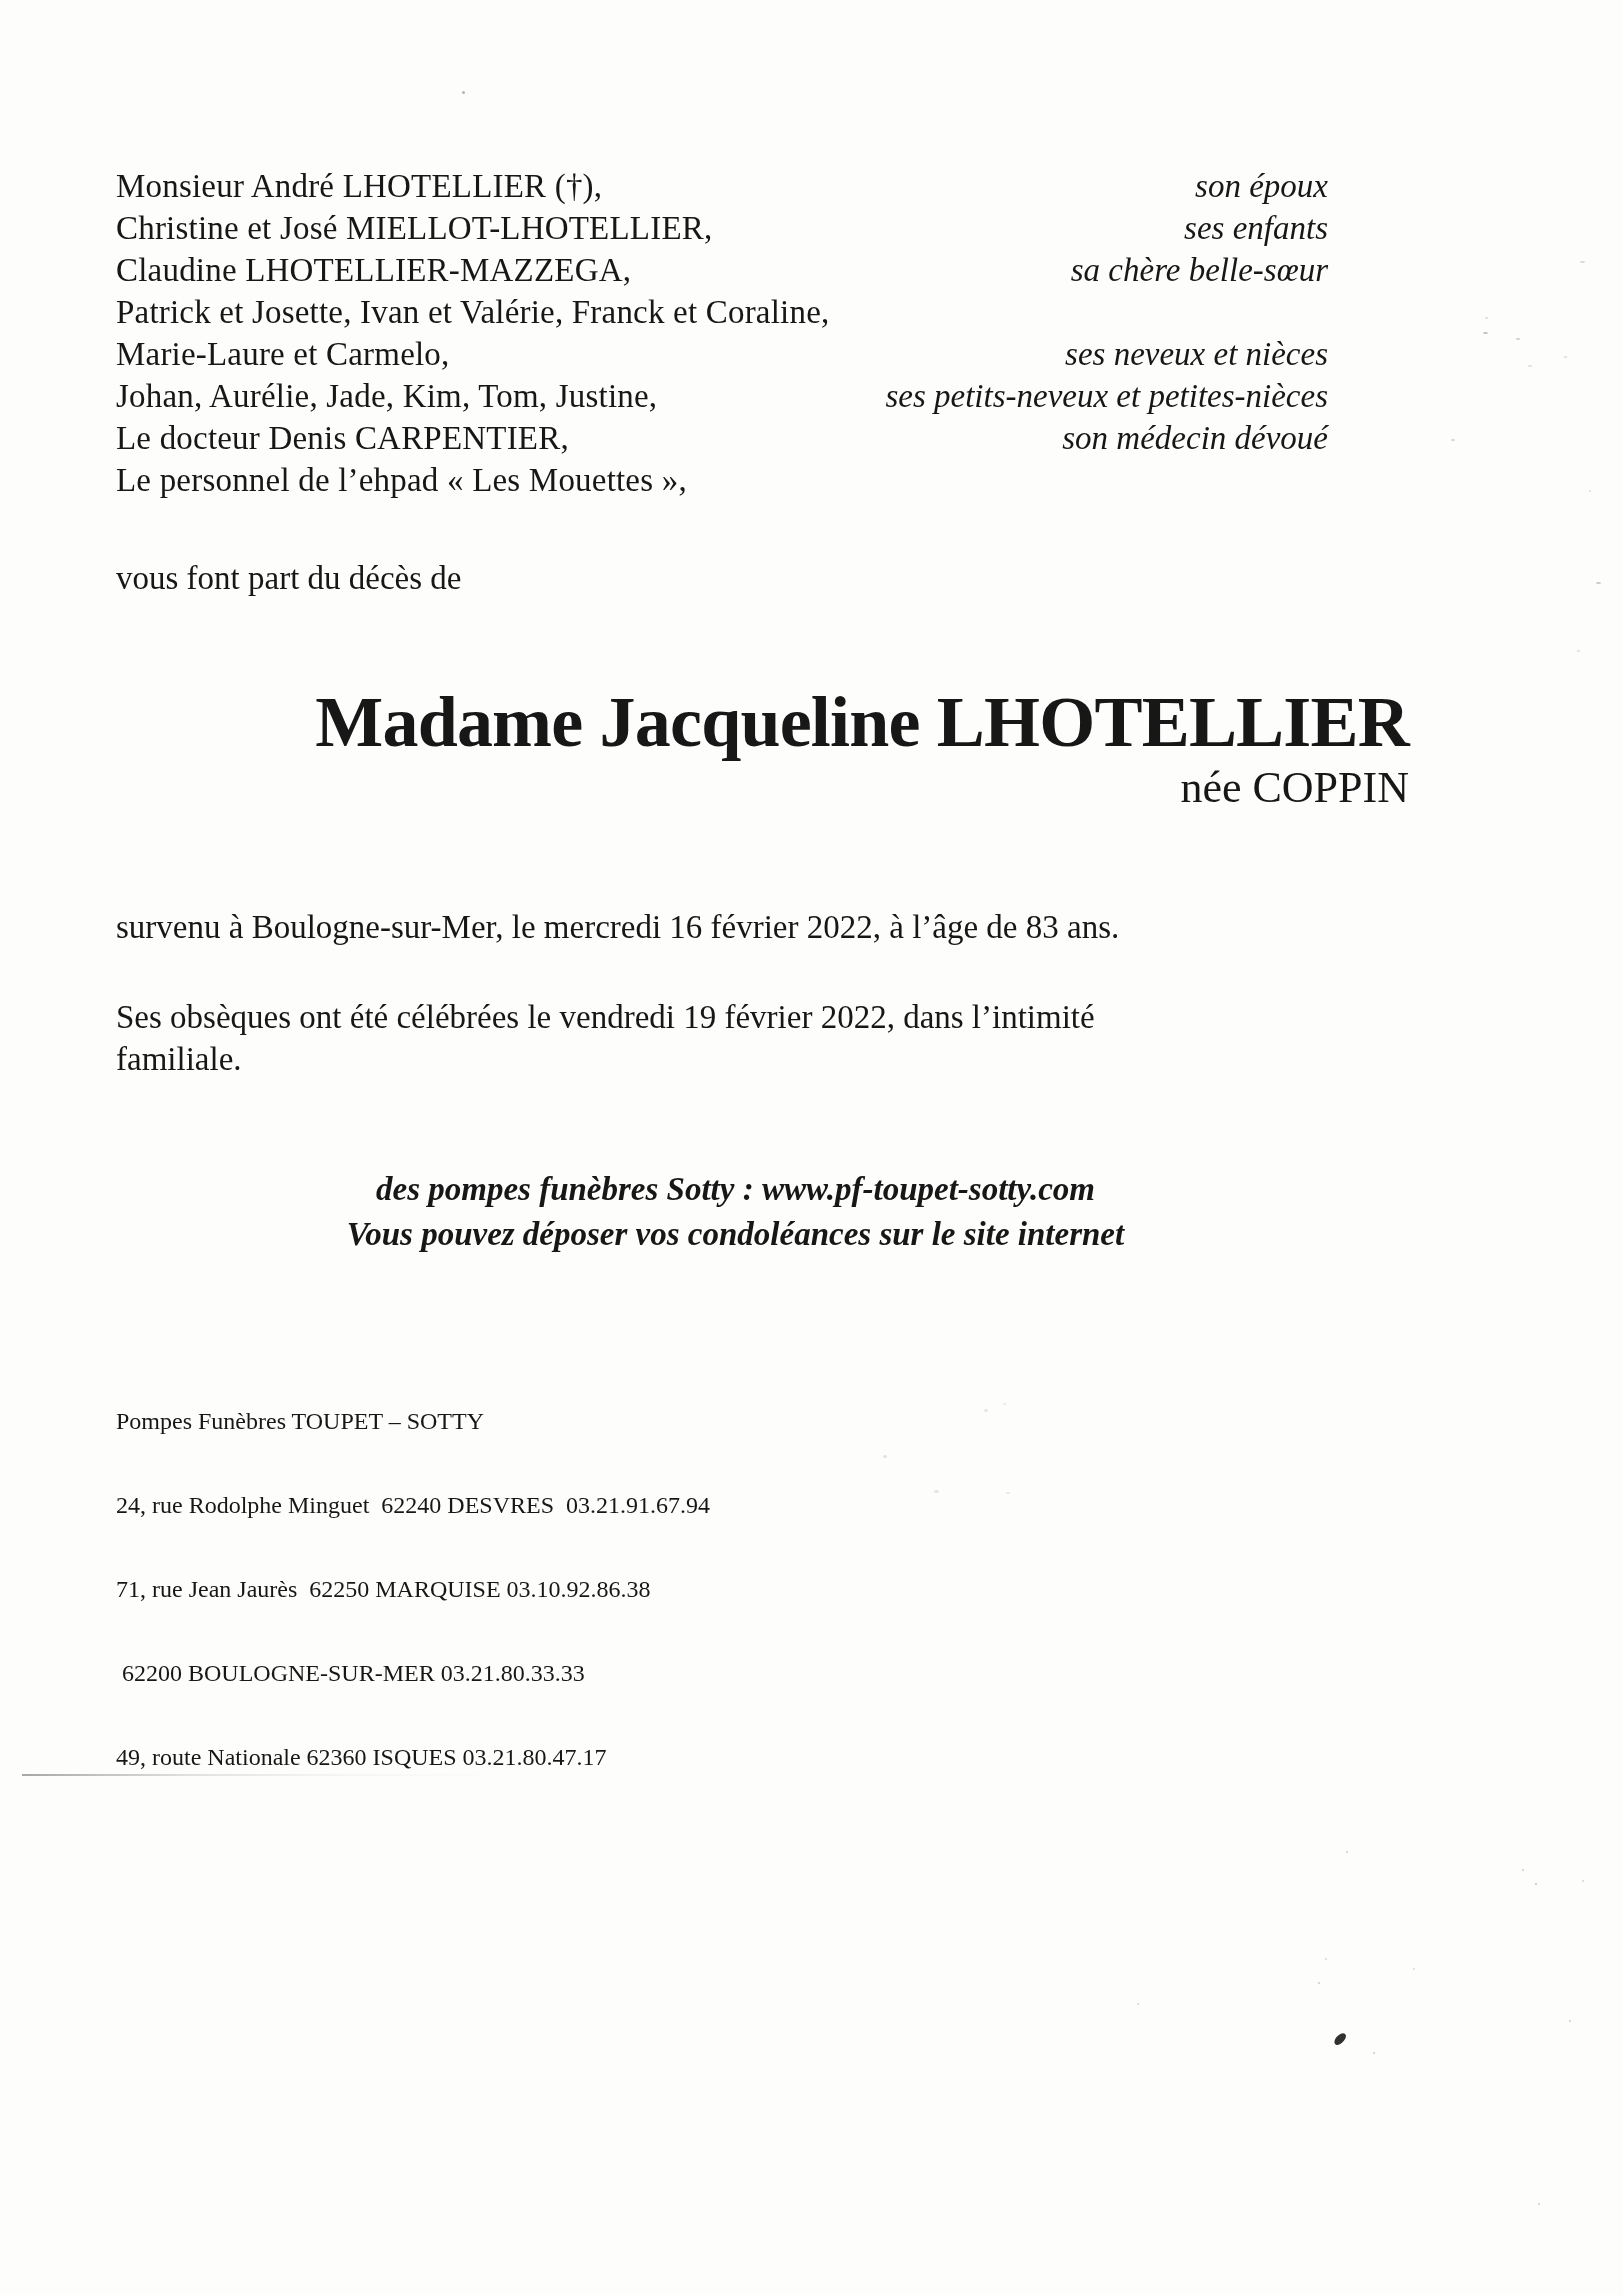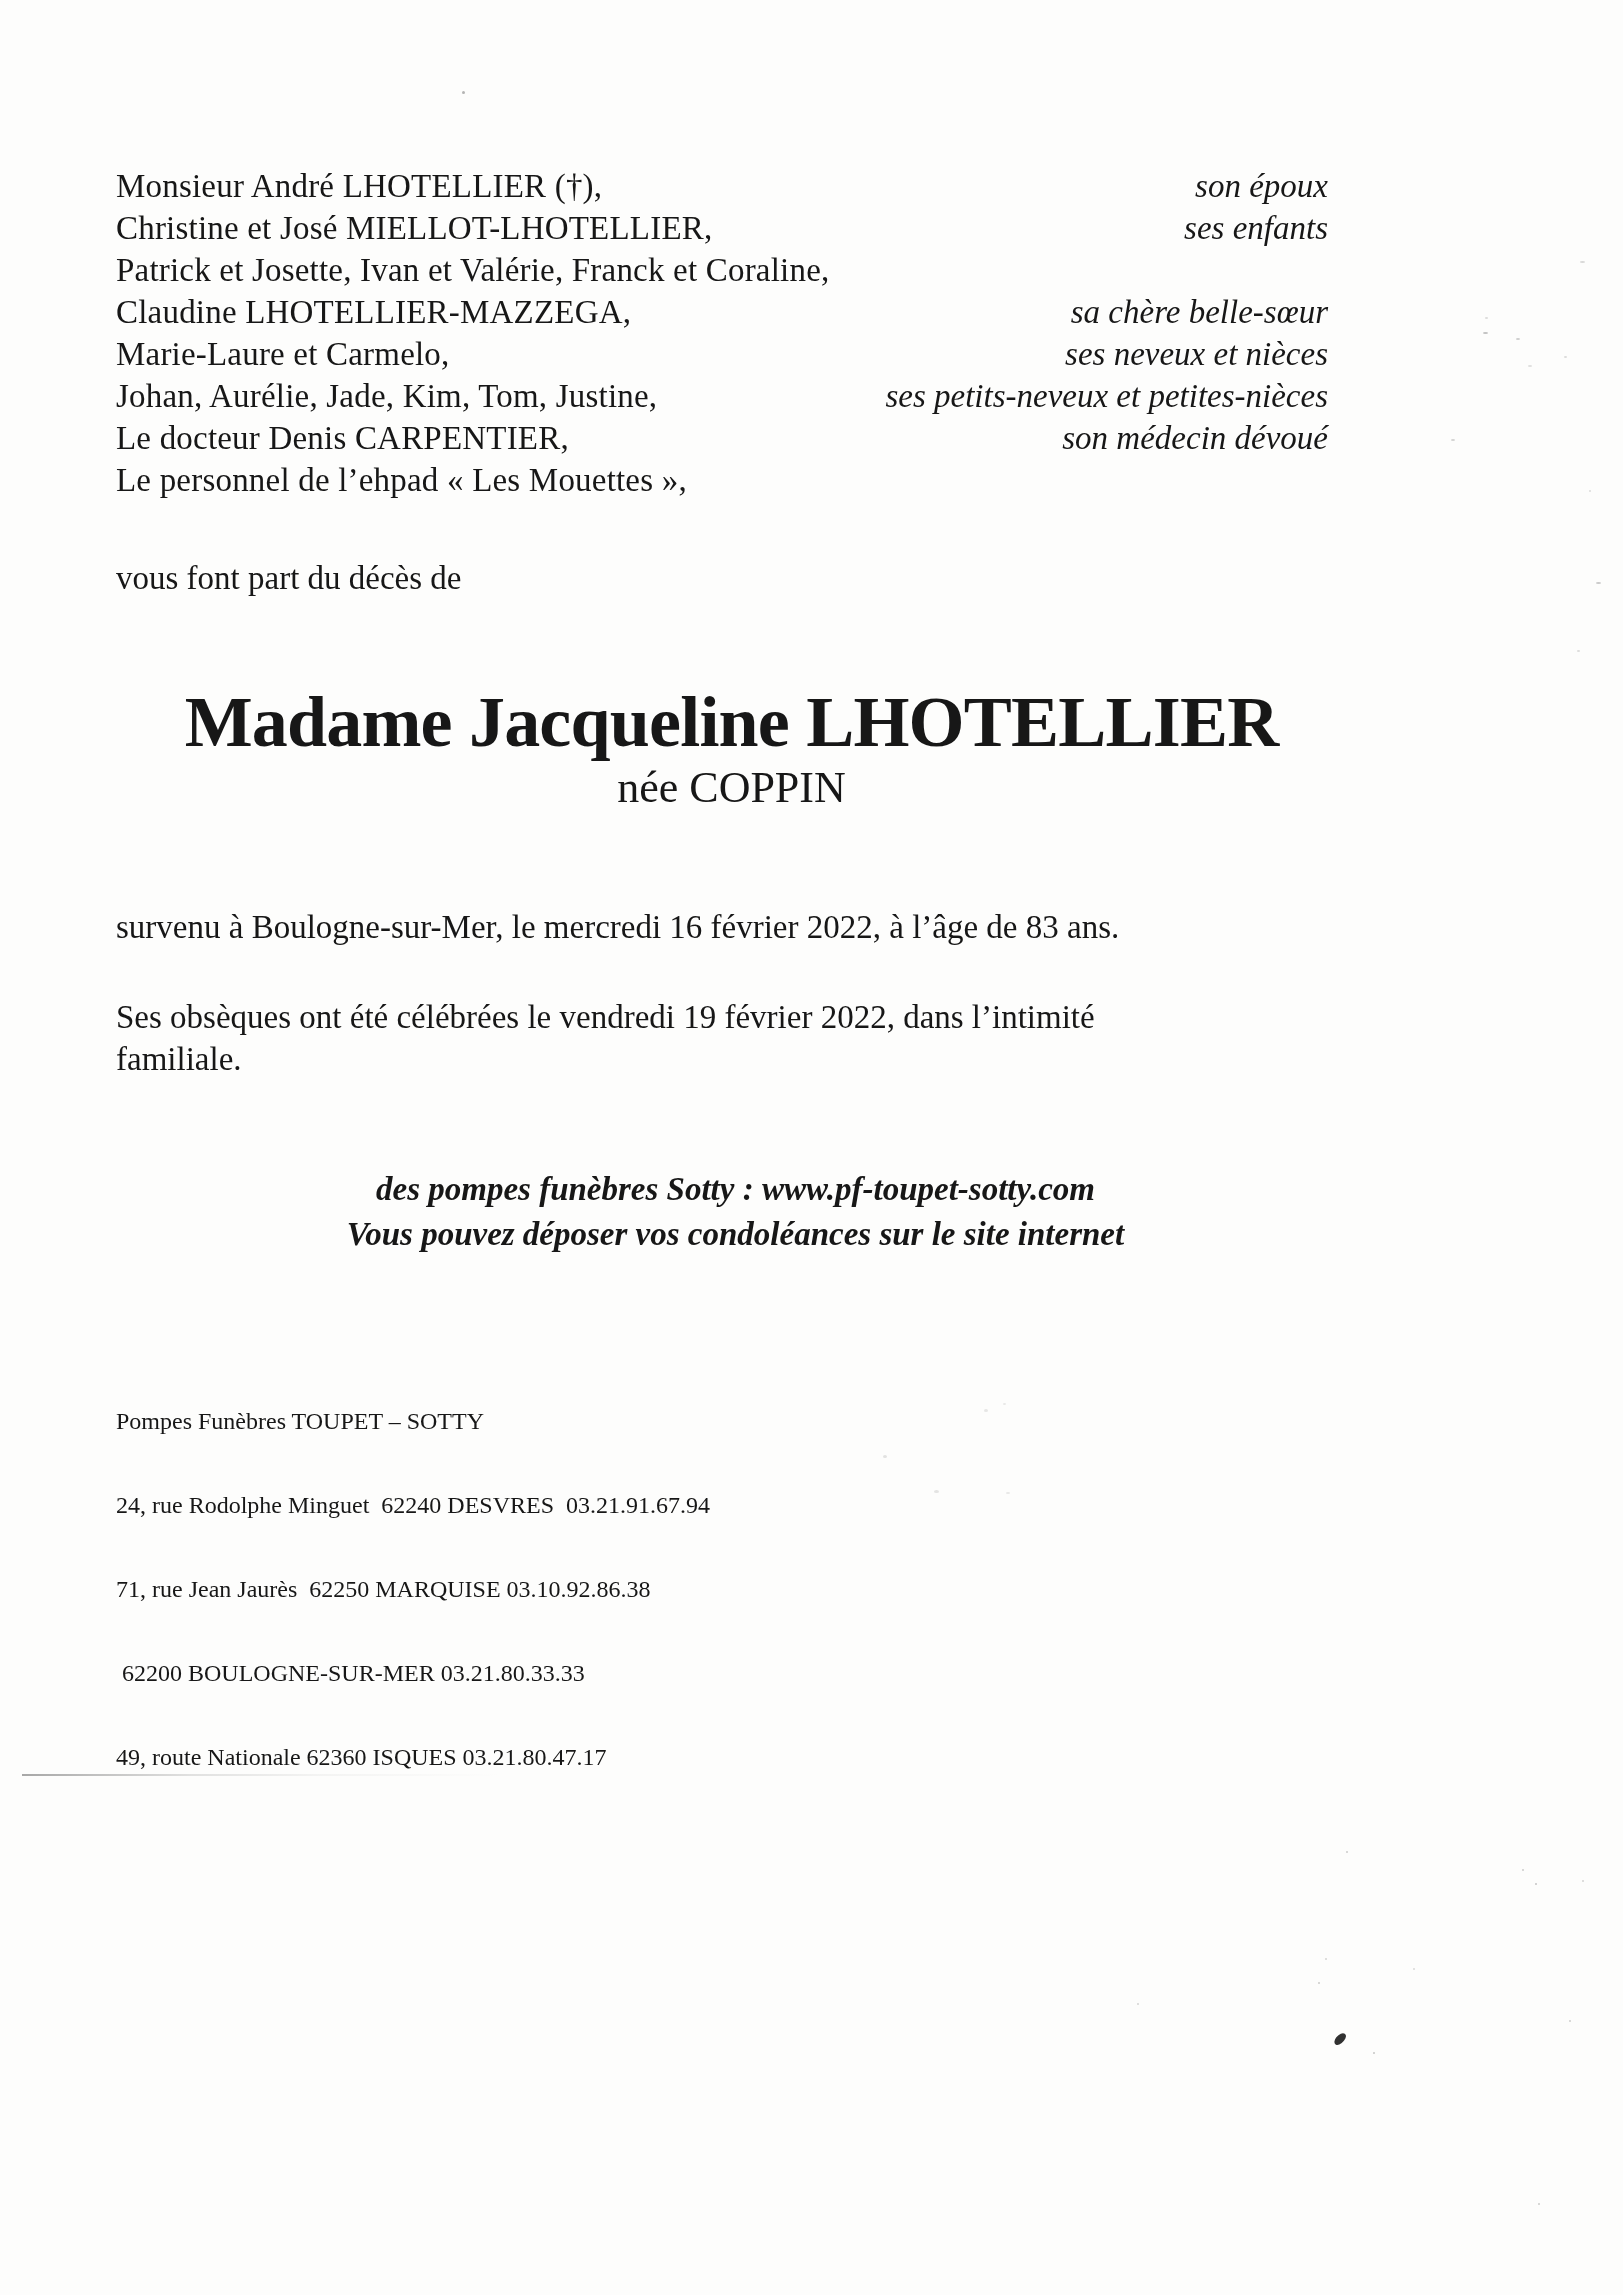--- a/index.html
+++ b/index.html
@@ -15,21 +15,21 @@
   .family{position:absolute;left:116px;top:163px;width:1212px;}
   .family .row{
     display:flex;justify-content:space-between;align-items:flex-end;
     height:42px;font-size:33px;white-space:nowrap;
   }
   .family .left{letter-spacing:0.2px;}
   .family .right{font-style:italic;}
   
   .intro{position:absolute;left:116px;top:560px;font-size:33px;}
   
-  .title-block{position:absolute;left:54px;top:684px;width:1355px;text-align:center;}
+  .title-block{position:absolute;left:54px;top:684px;width:1355px;text-align:right;}
   .deceased-name{font-size:72px;font-weight:bold;line-height:1.08;letter-spacing:-0.8px;}
   .maiden-name{font-size:44px;}
   
   .notice-1{position:absolute;left:116px;top:909px;font-size:33px;}
   .notice-2{position:absolute;left:116px;top:996px;font-size:33px;line-height:42px;}
   
   .condolences{
     position:absolute;left:58px;top:1167px;width:1355px;text-align:center;
     font-size:33px;font-weight:bold;font-style:italic;line-height:45px;
   }
@@ -55,26 +55,26 @@
   <section class="family">
     <div class="row">
       <span class="left">Monsieur André LHOTELLIER (†),</span>
       <span class="right">son époux</span>
     </div>
     <div class="row">
       <span class="left">Christine et José MIELLOT-LHOTELLIER,</span>
       <span class="right">ses enfants</span>
     </div>
     <div class="row">
+      <span class="left">Claudine LHOTELLIER-MAZZEGA,</span>
+      <span class="right">sa chère belle-sœur</span>
+    </div>
+    <div class="row">
       <span class="left">Patrick et Josette, Ivan et Valérie, Franck et Coraline,</span>
       <span class="right"></span>
-    </div>
-    <div class="row">
-      <span class="left">Claudine LHOTELLIER-MAZZEGA,</span>
-      <span class="right">sa chère belle-sœur</span>
     </div>
     <div class="row">
       <span class="left">Marie-Laure et Carmelo,</span>
       <span class="right">ses neveux et nièces</span>
     </div>
     <div class="row">
       <span class="left">Johan, Aurélie, Jade, Kim, Tom, Justine,</span>
       <span class="right">ses petits-neveux et petites-nièces</span>
     </div>
     <div class="row">

